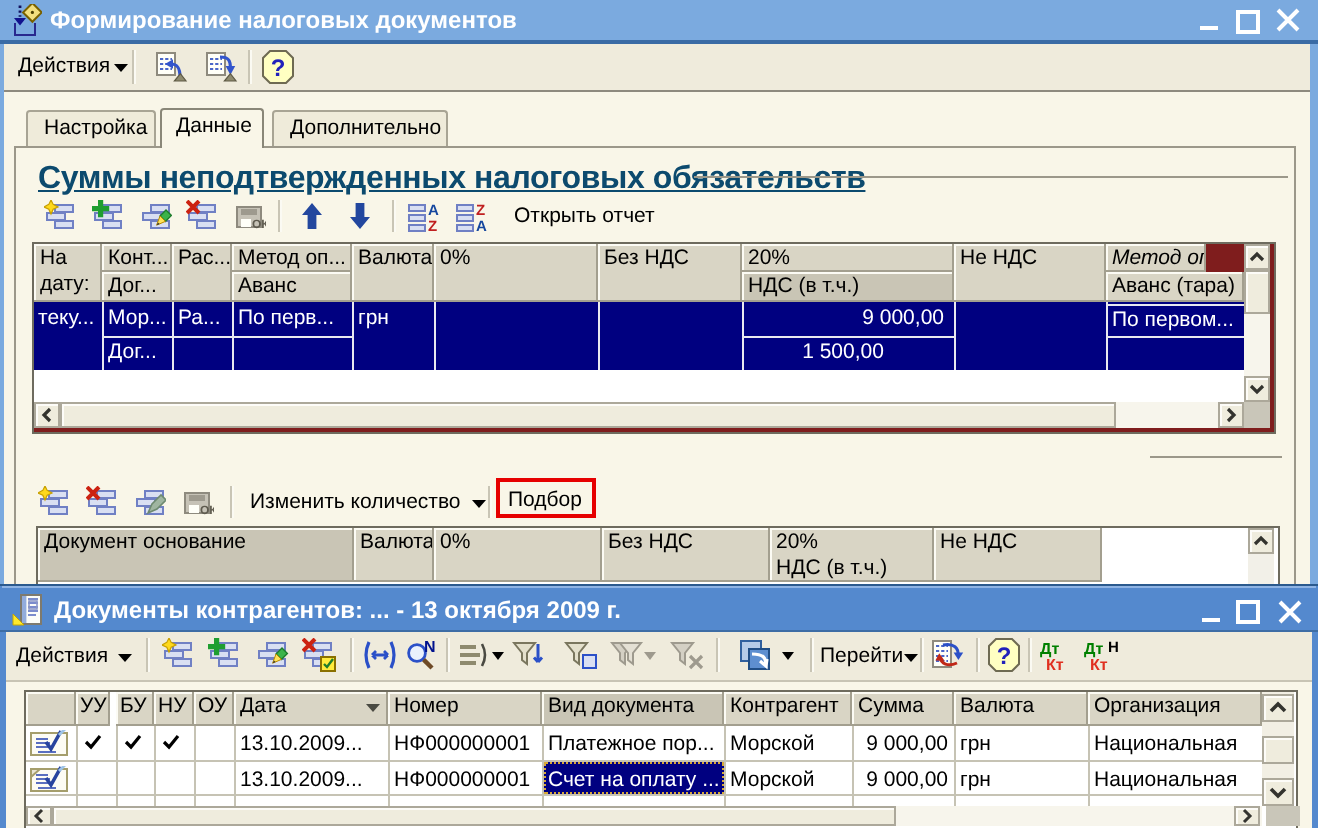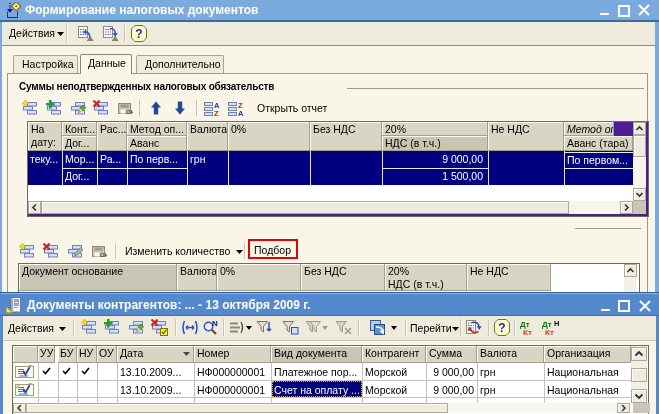--- a/index.html
+++ b/index.html
@@ -1,19 +1,19 @@
 <!DOCTYPE html>
 <html><head><meta charset="utf-8">
 <style>
   html,body{margin:0;padding:0;}
   body{width:659px;height:414px;overflow:hidden;position:relative;
        font-family:"Liberation Sans",sans-serif;font-size:10.5px;color:#000;background:#ECE9D8;}
   .abs{position:absolute;}
   .b{font-weight:bold;}
-  .glabel{font-weight:bold;color:#000000;white-space:nowrap;font-size:10px;letter-spacing:-0.2px;}
+  .glabel{font-weight:bold;color:#0c4a6e;white-space:nowrap;font-size:16px;letter-spacing:-0.2px;text-decoration:underline;}
   .gline{background:#9C988A;height:1px;}
   .hdrcell{position:absolute;background:#D9D5C5;border-right:1px solid #A39F8F;border-bottom:1px solid #A39F8F;
            box-shadow:inset 1px 1px 0 #FCFBF4;overflow:hidden;white-space:nowrap;padding:1px 0 0 3px;box-sizing:border-box;line-height:13px;}
   .sep{position:absolute;width:1px;background:#C9C5B5;border-right:1px solid #FBFAF3;}
   .sbtn{background:#EFECDD;border:1px solid #ACA89A;box-sizing:border-box;box-shadow:inset 1px 1px 0 #FDFCF8;}
   .sbtn svg{display:block;margin:-1px 0 0 -1px;}
   .sthumb{background:#EFECDD;border:1px solid #ACA89A;box-sizing:border-box;box-shadow:inset 1px 1px 0 #FDFCF8;}
   .cell{position:absolute;white-space:nowrap;overflow:hidden;}
   .wtxt{color:#fff;white-space:nowrap;overflow:hidden;}
   .num{text-align:right;}
@@ -149,21 +149,21 @@
 </svg></div>
   <div class="abs" id="t1_za" style="left:228px;top:100px;width:16px;height:16px;"><svg width="16" height="16">
   <rect x="0.5" y="2.5" width="8" height="3" fill="#D9DFF2" stroke="#7080C4"></rect>
   <rect x="0.5" y="7.5" width="8" height="3" fill="#D9DFF2" stroke="#7080C4"></rect>
   <rect x="0.5" y="12.5" width="8" height="3" fill="#D9DFF2" stroke="#7080C4"></rect>
   <text x="10" y="7.5" font-family="Liberation Sans" font-size="7.5" font-weight="bold" fill="#C02020">Z</text>
   <text x="10" y="15.5" font-family="Liberation Sans" font-size="7.5" font-weight="bold" fill="#16479E">A</text>
 </svg></div>
   <div class="abs" style="left:257px;top:102px;">Открыть отчет</div>
 
-  <div class="abs" id="table1" style="left:27px;top:121px;width:620px;height:94px;border:1px solid #6E6B5E;background:#4c1d95;">
+  <div class="abs" id="table1" style="left:16px;top:121px;width:620px;height:94px;border:1px solid #6E6B5E;background:#7f1d1d;">
 
     <div class="hdrcell" style="left:0;top:0;width:34px;height:29px;line-height:13px;">На<br>дату:</div>
     <div class="hdrcell" style="left:34px;top:0;width:35px;height:14px;">Конт...</div>
     <div class="hdrcell" style="left:34px;top:14px;width:35px;height:15px;">Дог...</div>
     <div class="hdrcell" style="left:69px;top:0;width:30px;height:29px;">Рас...</div>
     <div class="hdrcell" style="left:99px;top:0;width:60px;height:14px;">Метод оп...</div>
     <div class="hdrcell" style="left:99px;top:14px;width:60px;height:15px;">Аванс</div>
     <div class="hdrcell" style="left:159px;top:0;width:41px;height:29px;">Валюта</div>
     <div class="hdrcell" style="left:200px;top:0;width:82px;height:29px;">0%</div>
     <div class="hdrcell" style="left:282px;top:0;width:72px;height:29px;">Без НДС</div>
@@ -192,21 +192,21 @@
     <div class="abs" style="left:536px;top:30px;width:69px;height:1px;background:#E8E8F0;"></div>
     <div class="abs wtxt" style="left:539px;top:32px;width:64px;">По первом...</div>
 
     <div class="abs wtxt" style="left:2px;top:31px;width:31px;">теку...</div>
     <div class="abs wtxt" style="left:37px;top:31px;width:31px;">Мор...</div>
     <div class="abs wtxt" style="left:72px;top:31px;width:26px;">Ра...</div>
     <div class="abs wtxt" style="left:102px;top:31px;width:56px;">По перв...</div>
     <div class="abs wtxt" style="left:162px;top:31px;width:37px;">грн</div>
     <div class="abs wtxt num" style="left:354px;top:31px;width:101px;">9 000,00</div>
     <div class="abs wtxt" style="left:37px;top:48px;width:31px;">Дог...</div>
-    <div class="abs wtxt num" style="left:354px;top:48px;width:101px;">1 500,00</div>
+    <div class="abs wtxt num" style="left:354px;top:48px;width:101px;text-align:center;">1 500,00</div>
 
     <div class="abs" style="left:0;top:63px;width:605px;height:16px;background:#fff;"></div>
 
     <div class="abs" style="left:605px;top:0;width:13px;height:79px;background:#F7F5EC;"></div>
     <div class="abs sbtn" style="left:605px;top:0;width:13px;height:13px;">
         <svg width="13" height="13">
           <path d="M3.5,8 L6.5,5 L9.5,8" stroke="#33332E" stroke-width="1.6" fill="none"></path>
         </svg>
       </div>
     <div class="abs sthumb" style="left:605px;top:13px;width:13px;height:22px;"></div>

